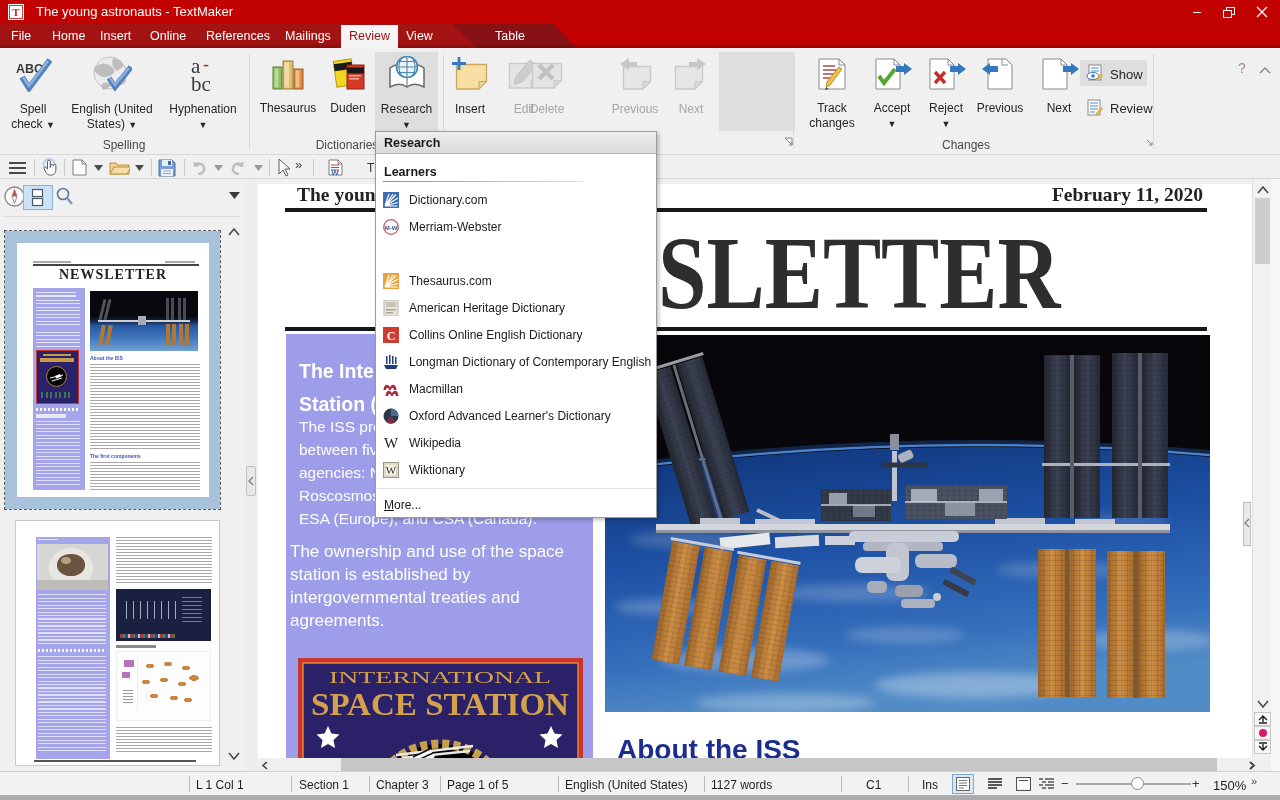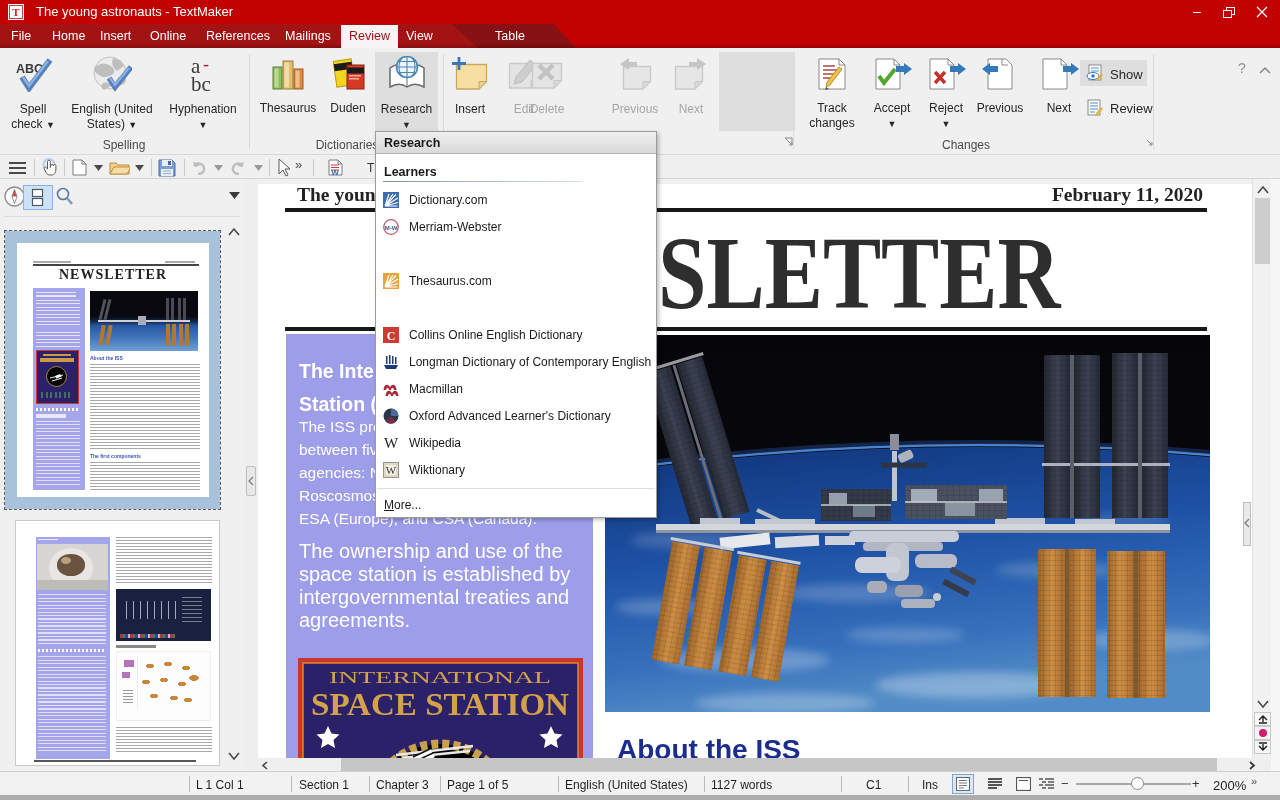--- a/index.html
+++ b/index.html
@@ -464,21 +464,21 @@
   <div class="abs" style="left:0;top:0px;width:945px;text-align:right;font-family:'Liberation Serif',serif;font-weight:bold;font-size:19.5px;color:#222">February 11, 2020</div>
   <div class="abs" style="left:27px;top:24px;width:922px;height:4px;background:#181818"></div>
   <svg class="abs" style="left:0;top:0" width="994" height="150">
           <text x="497" y="124" text-anchor="middle" font-family="Liberation Serif" font-weight="bold" font-size="104" fill="#2E2E2E" textLength="611" lengthAdjust="spacingAndGlyphs">NEWSLETTER</text>
         </svg>
   <div class="abs" style="left:27px;top:143px;width:922px;height:4px;background:#181818"></div>
 
   <div class="abs" style="left:28px;top:150px;width:307px;height:424px;background:#9D9DE9;color:#fff">
     <div class="abs" style="left:13px;top:21px;font-weight:bold;font-size:19.5px;line-height:33px">The International Space<br>Station (ISS)</div>
     <div class="abs" style="left:13px;top:81px;width:285px;font-size:15.5px;line-height:23px">The ISS programme is a joint project between five participating space agencies: NASA (United States), Roscosmos (Russia), JAXA (Japan), ESA (Europe), and CSA (Canada).</div>
-    <div class="abs" style="left:13px;top:206px;width:285px;font-size:20px;line-height:23px">The ownership and use of the space station is established by intergovernmental treaties and agreements.</div>
+    <div class="abs" style="left:4px;top:206px;width:285px;font-size:17px;line-height:23px">The ownership and use of the space station is established by intergovernmental treaties and agreements.</div>
 
     <svg class="abs" style="left:12px;top:324px" width="285" height="100" viewBox="0 0 285 100">
       <rect x="0" y="0" width="285" height="105" fill="#C8372D"></rect>
       <rect x="5" y="5" width="275" height="100" fill="#2B2168"></rect>
       <rect x="5" y="5" width="275" height="100" fill="none" stroke="#E8842C" stroke-width="1.5"></rect>
       <text x="142" y="25" font-family="Liberation Serif" font-size="17" fill="#D4A24A" text-anchor="middle" textLength="222" lengthAdjust="spacingAndGlyphs">INTERNATIONAL</text>
       <text x="142" y="57" font-family="Liberation Serif" font-size="31" font-weight="bold" fill="#D4A24A" text-anchor="middle" textLength="258" lengthAdjust="spacingAndGlyphs">SPACE STATION</text>
       <path d="M30,68 l3.5,7.5 8,1 -6,5.5 1.5,8 -7,-4 -7,4 1.5,-8 -6,-5.5 8,-1 Z" fill="#fff"></path>
       <path d="M253,68 l3.5,7.5 8,1 -6,5.5 1.5,8 -7,-4 -7,4 1.5,-8 -6,-5.5 8,-1 Z" fill="#fff"></path>
       <circle cx="142" cy="158" r="72" fill="#000" stroke="#C8A04A" stroke-width="9" stroke-dasharray="7 4"></circle>
@@ -703,21 +703,21 @@
         <rect x="0.5" y="0.5" width="14" height="13" fill="#fff" stroke="#555" stroke-width="1.2"></rect>
         <path d="M3,3.5 h9" stroke="#555"></path>
       </svg>
   <svg class="abs" style="left:1039px;top:5px" width="15" height="14">
         <path d="M0,2 h4 M6,2 h9 M3,5 h4 M9,5 h6 M0,8 h4 M6,8 h9 M3,11 h4 M9,11 h6" stroke="#555" stroke-width="1.4"></path>
       </svg>
   <div class="abs" style="left:1061px;top:4px;font-size:13px;color:#333">−</div>
   <div class="abs" style="left:1076px;top:11px;width:115px;height:1.5px;background:#A9A9A9"></div>
   <div class="abs" style="left:1131px;top:5px;width:13px;height:13px;border-radius:50%;background:#FDFDFD;border:1.5px solid #8A8A8A"></div>
   <div class="abs" style="left:1192px;top:4px;font-size:13px;color:#333">+</div>
-  <div class="abs" style="left:1213px;top:6px;font-size:13px;color:#1F1F1F">200%</div>
+  <div class="abs" style="left:1213px;top:6px;font-size:13px;color:#1F1F1F">150%</div>
   <div class="abs" style="left:1251px;top:3px;font-size:11px;color:#4A4A4A">»</div>
 </div>
 <div id="bottomstrip"></div>
 
 <div id="dropdown">
   <div id="ddhead">Research</div>
   <div style="position:absolute;left:8px;top:33px;font-weight:bold;font-size:12.5px;color:#1A1A1A">Learners</div>
   <div style="position:absolute;left:7px;top:49px;width:200px;height:1px;background:linear-gradient(to right,#7A94AC,#D8E2EC)"></div>
   <div class="ddrow" style="top:55px">
     <svg class="ic">
@@ -736,20 +736,29 @@
     <div class="tx">Merriam-Webster</div>
   </div>
   <div class="ddrow" style="top:136px">
     <svg class="ic">
           <rect width="16" height="16" fill="#E8A33D"></rect>
           <g stroke="#fff" stroke-width="1.2">
             <path d="M2,14 L13,2.5 M2,14 L15,6 M2,14 L15,10.5 M2,14 L14.5,14 M2,14 L6,2 M2,14 L10,2"></path>
           </g>
         </svg>
     <div class="tx">Thesaurus.com</div>
+  </div>
+  <div class="ddrow" style="top:163px">
+    <svg class="ic">
+          <rect x="1" y="0" width="14" height="16" fill="#E9E5DC" stroke="#B8B4A8"></rect>
+          <rect x="3" y="2" width="10" height="5" fill="#C8C2B2"></rect>
+          <rect x="3" y="9" width="10" height="1.5" fill="#A8A498"></rect>
+          <rect x="3" y="12" width="7" height="1.5" fill="#A8A498"></rect>
+        </svg>
+    <div class="tx">American Heritage Dictionary</div>
   </div>
   <div class="ddrow" style="top:190px">
     <svg class="ic">
           <rect width="16" height="16" fill="#CE3B30"></rect>
           <text x="8" y="12.5" font-size="12" font-weight="bold" fill="#fff" text-anchor="middle" font-family="Liberation Serif">C</text>
         </svg>
     <div class="tx">Collins Online English Dictionary</div>
   </div>
   <div class="ddrow" style="top:217px">
     <svg class="ic">

